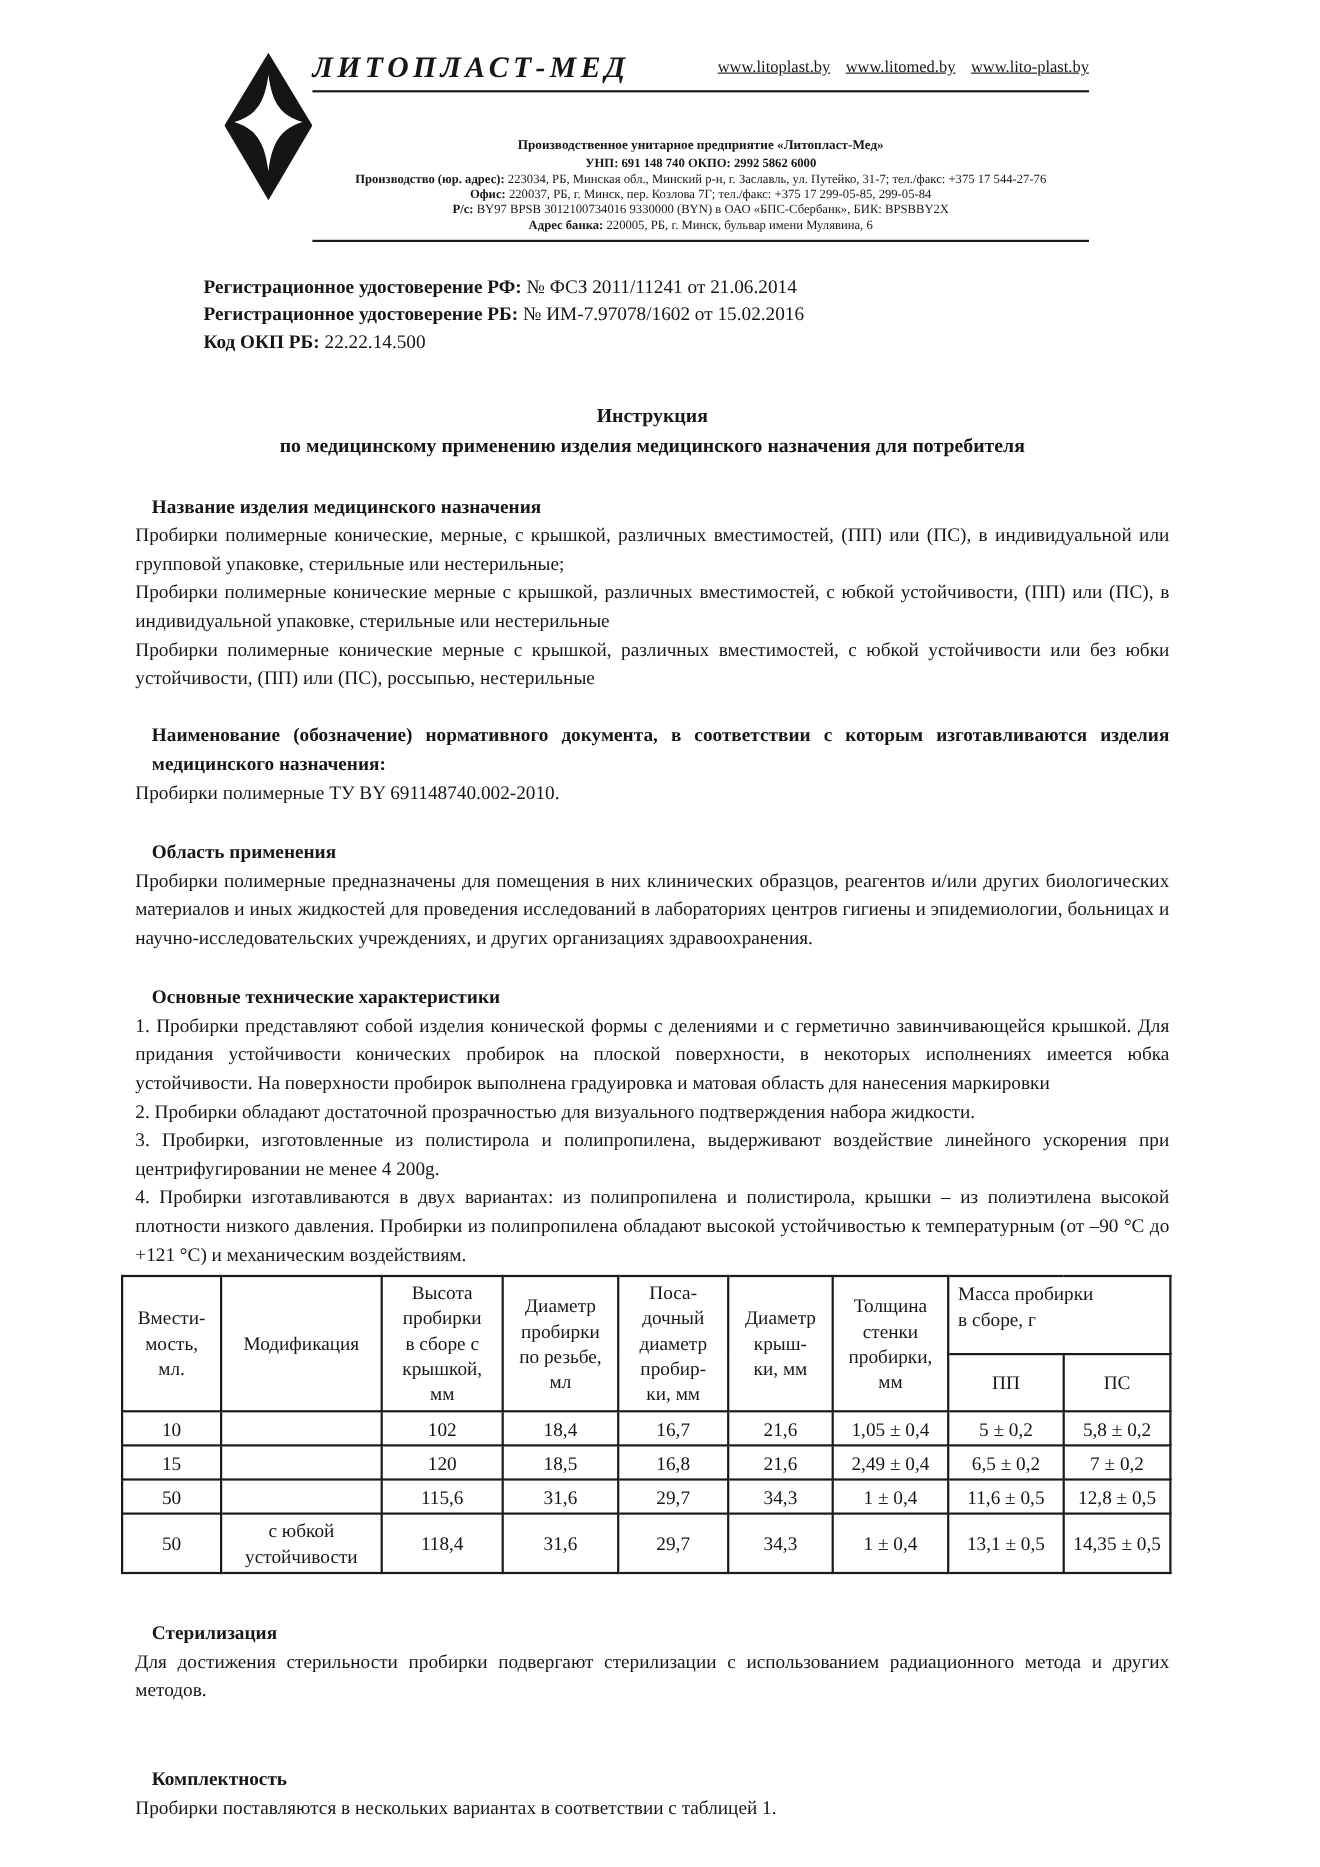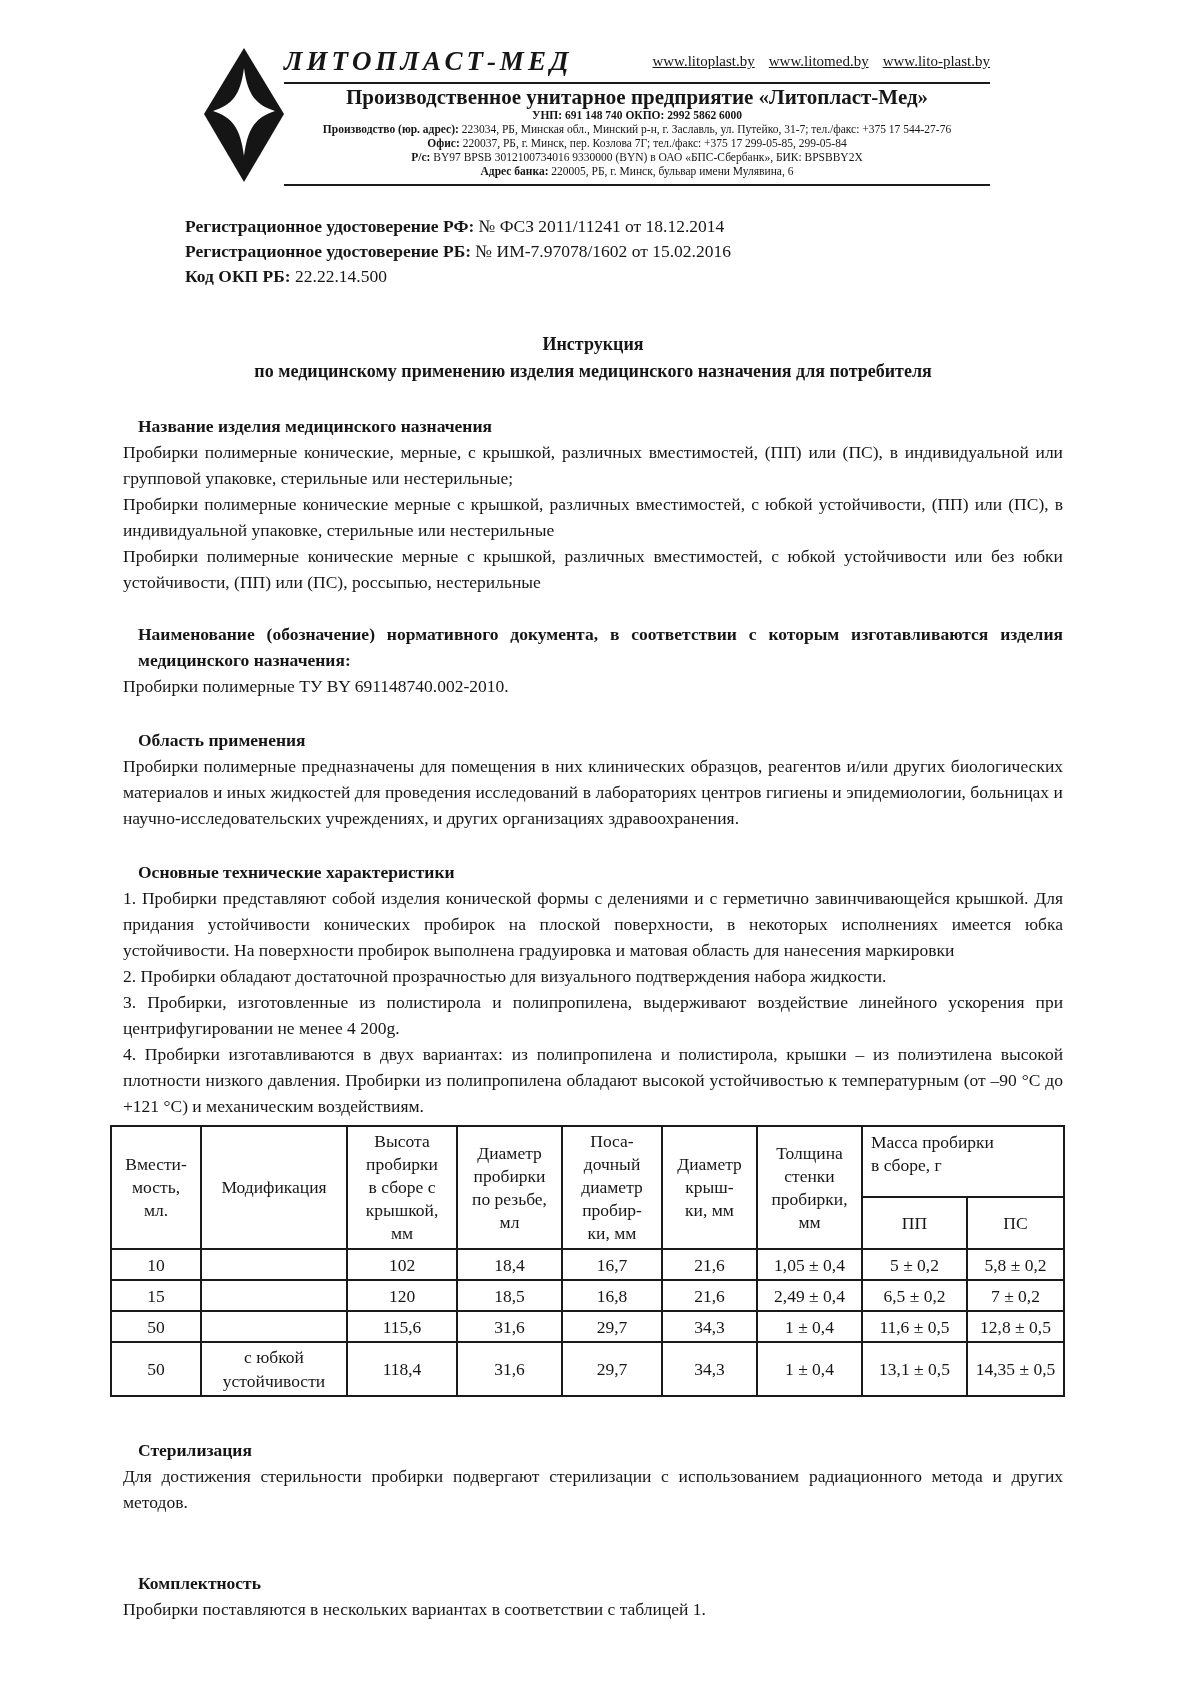--- a/index.html
+++ b/index.html
@@ -22,21 +22,21 @@
   .brand {
     font-size:27px; font-weight:bold; font-style:italic;
     letter-spacing:4px; white-space:nowrap;
   }
   .websites { display:flex; gap:14px; font-size:15px; font-weight:normal; }
   .websites span { text-decoration:underline; white-space:nowrap; }
   .header-info {
     text-align:center; font-size:11.5px; line-height:14px;
     padding:3px 0 6px; border-bottom:2px solid #1a1a1a;
   }
-  .company { font-size:21px; font-weight:bold; line-height:21px; }
+  .company { font-size:12px; font-weight:bold; line-height:21px;margin-top:34px; }
   .unp { font-weight:bold;text-align:center; }
   .info-line b { font-weight:bold; }
 
   
   .reg { margin:28px 0 0 62px; font-size:17.5px; line-height:25px; }
   .reg b { font-weight:bold; }
 
   
   .title { margin-top:42px; text-align:center; font-weight:bold; font-size:18px; line-height:27px; }
 
@@ -103,21 +103,21 @@
           <b>Адрес банка:</b>
           <span>220005, РБ, г. Минск, бульвар имени Мулявина, 6</span>
         </div>
       </div>
     </div>
   </header>
 
   <div class="reg">
     <div>
       <b>Регистрационное удостоверение РФ:</b>
-      <span>№ ФСЗ 2011/11241 от 18.12.2014</span>
+      <span>№ ФСЗ 2011/11241 от 21.06.2014</span>
     </div>
     <div>
       <b>Регистрационное удостоверение РБ:</b>
       <span>№ ИМ-7.97078/1602 от 15.02.2016</span>
     </div>
     <div>
       <b>Код ОКП РБ:</b>
       <span>22.22.14.500</span>
     </div>
   </div>

